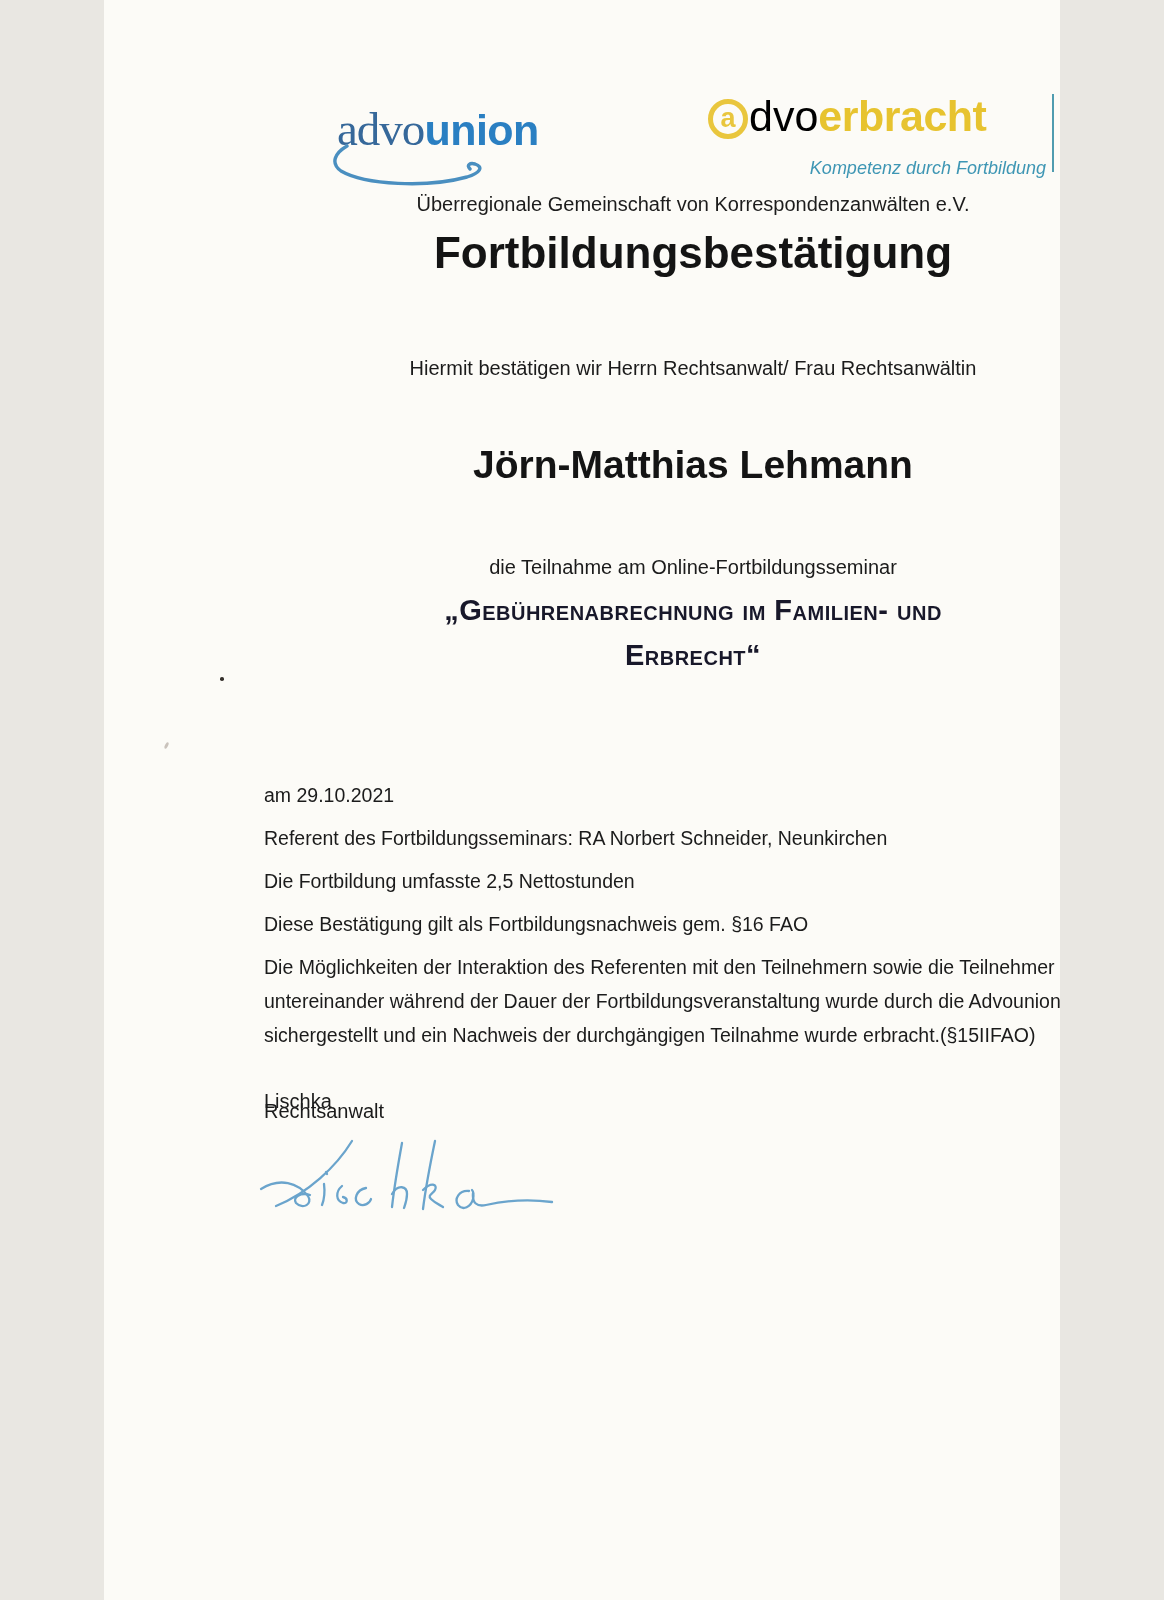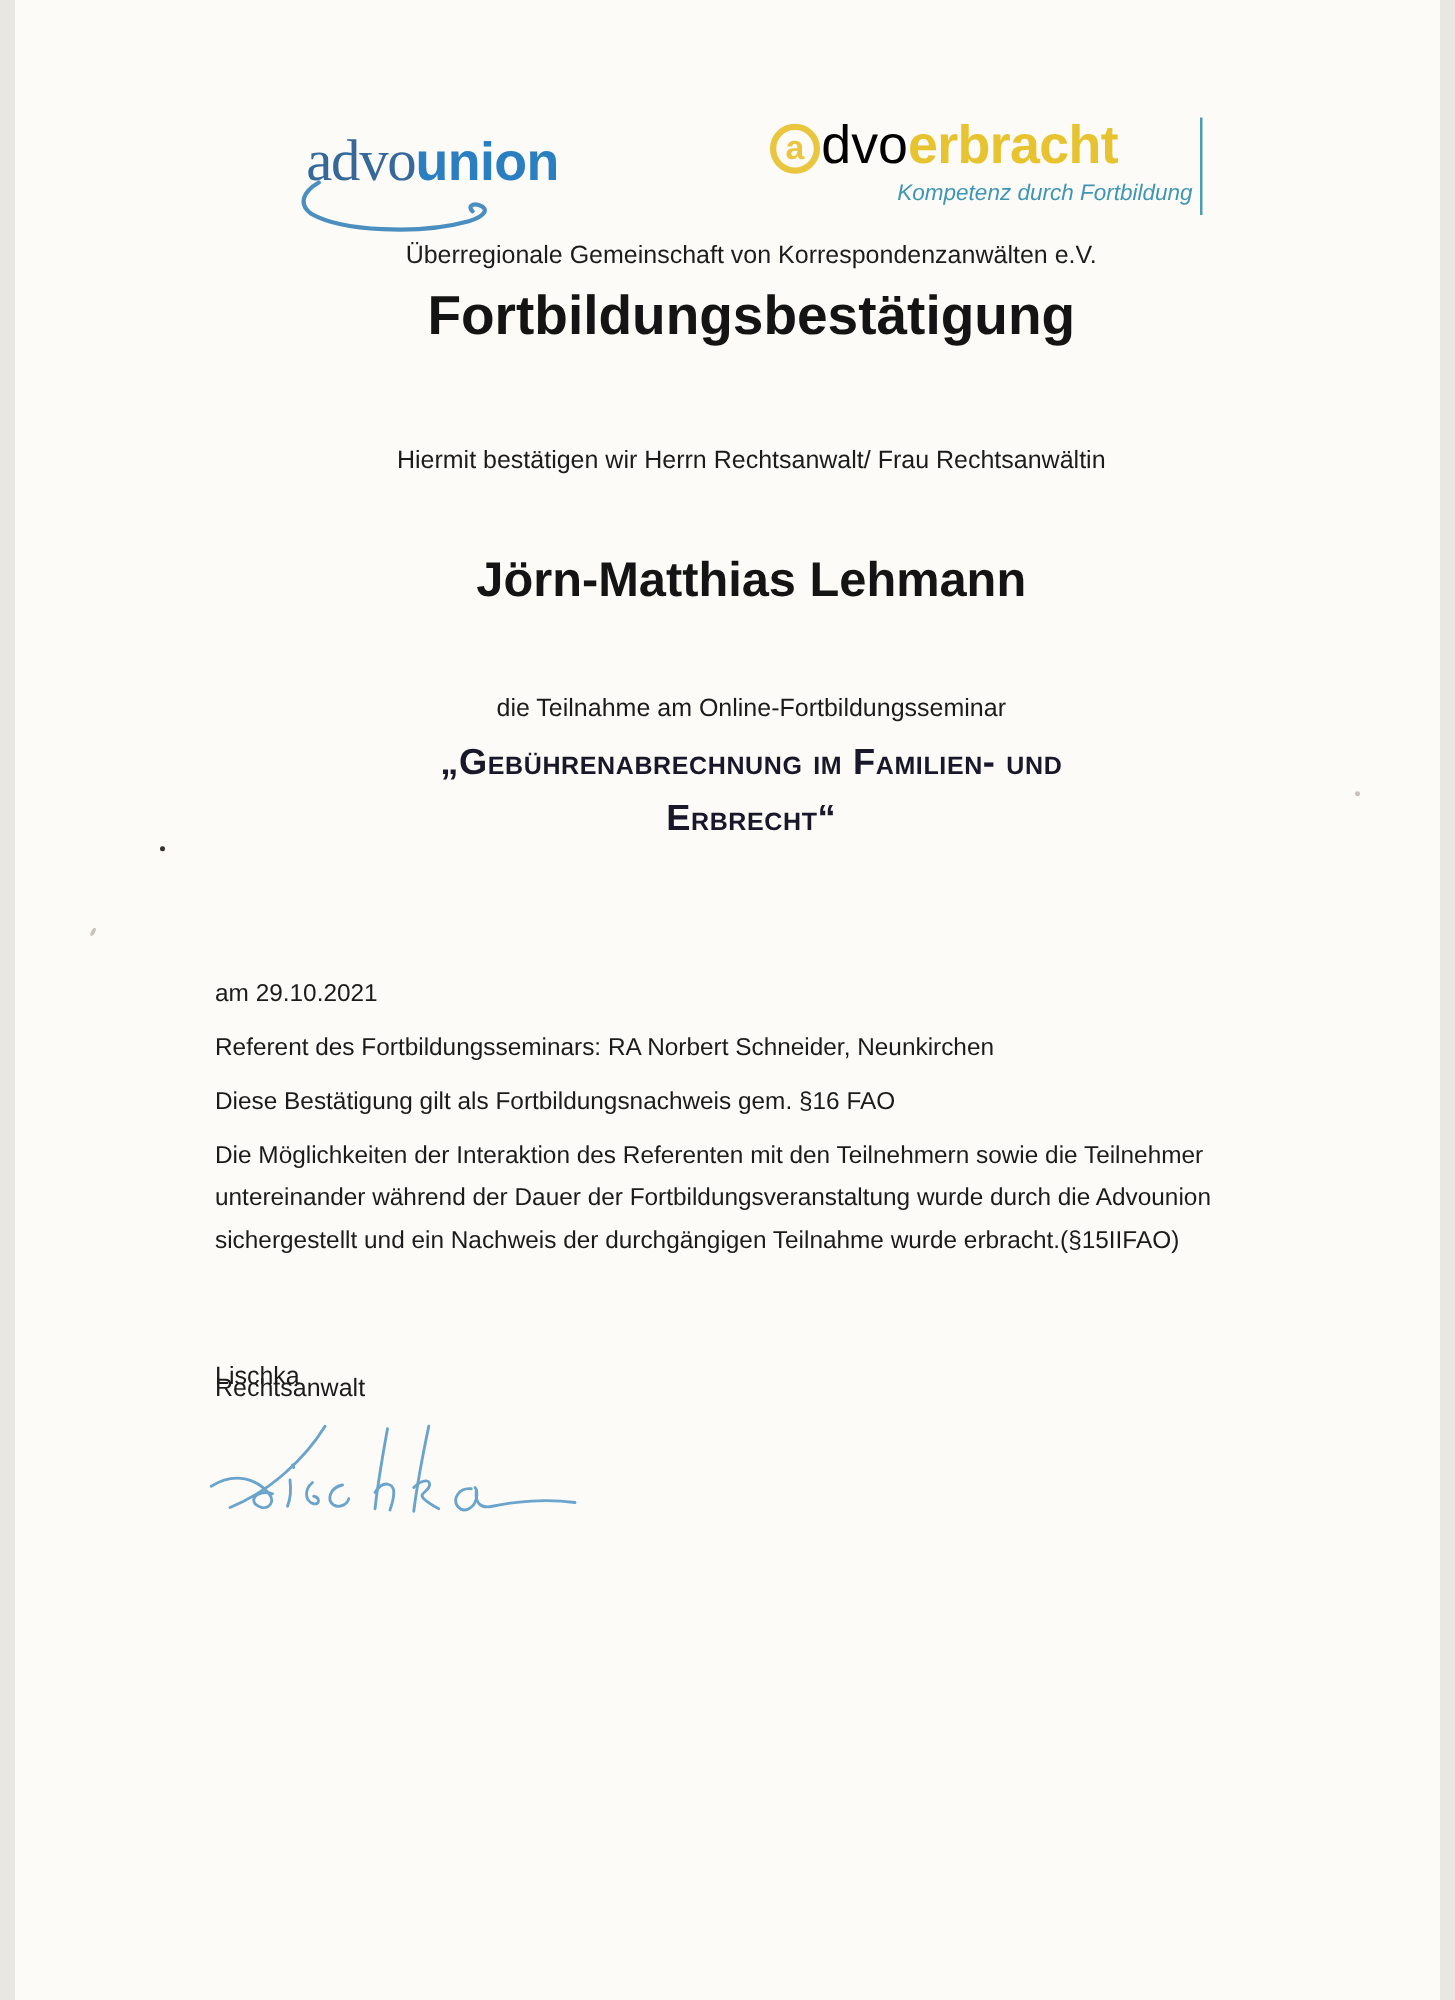--- a/index.html
+++ b/index.html
@@ -1,21 +1,21 @@
 <!DOCTYPE html>
 <html><head>
 <meta charset="utf-8">
 <style>
   * { margin:0; padding:0; box-sizing:border-box; }
   html,body { background:#e9e7e2; }
   body { font-family:"Liberation Sans", sans-serif; }
 
   .doc {
     position:relative;
-    width:1140px; height:1600px;
+    width:956px; height:1600px;
     margin:0 auto;
     background:#fcfbf7;
     overflow:hidden;
     color:#1b1b1b;
   }
 
   
   .logo-advounion {
     position:absolute; left:233px; top:102px;
     white-space:nowrap;
@@ -50,21 +50,21 @@
   }
   .dvo {
     font-size:43px; font-weight:400;
     color:#000000;
   }
   .akademie {
     font-size:43px; font-weight:700;
     color:#e7c32f; letter-spacing:-0.5px;
   }
   .tagline {
-    margin-top:3px; padding-right:6px;
+    margin-top:17px; padding-right:6px;
     text-align:right;
     font-style:italic;
     font-size:18px;
     color:#3e96b4;
   }
   .vrule {
     position:absolute; left:948px; top:94px;
     width:2px; height:78px;
     background:#4f9cb0;
   }
@@ -135,20 +135,21 @@
   <div class="center attendee">Jörn-Matthias Lehmann</div>
   <div class="center participation">die Teilnahme am Online-Fortbildungsseminar</div>
   <div class="center seminar-title">
     <div>„Gebührenabrechnung im Familien- und</div>
     <div>Erbrecht“</div>
   </div>
 
   <div class="details">
     <p>am 29.10.2021</p>
     <p>Referent des Fortbildungsseminars: RA Norbert Schneider, Neunkirchen</p>
+    <p>Die Fortbildung umfasste 2,5 Nettostunden</p>
     <p>Diese Bestätigung gilt als Fortbildungsnachweis gem. §16 FAO</p>
     <p>Die Möglichkeiten der Interaktion des Referenten mit den Teilnehmern sowie die Teilnehmer untereinander während der Dauer der Fortbildungsveranstaltung wurde durch die Advounion sichergestellt und ein Nachweis der durchgängigen Teilnahme wurde erbracht.(§15IIFAO)</p>
   </div>
 
   <div class="sig-name">Lischka</div>
   <div class="sig-role">Rechtsanwalt</div>
   <svg class="sig-svg" viewBox="0 0 320 100" fill="none">
     <g stroke="#5b9bc8" stroke-width="2.3" stroke-linecap="round" stroke-linejoin="round" opacity="0.9">
 
       <path d="M100 26 C 84 52, 56 78, 24 91"></path>

